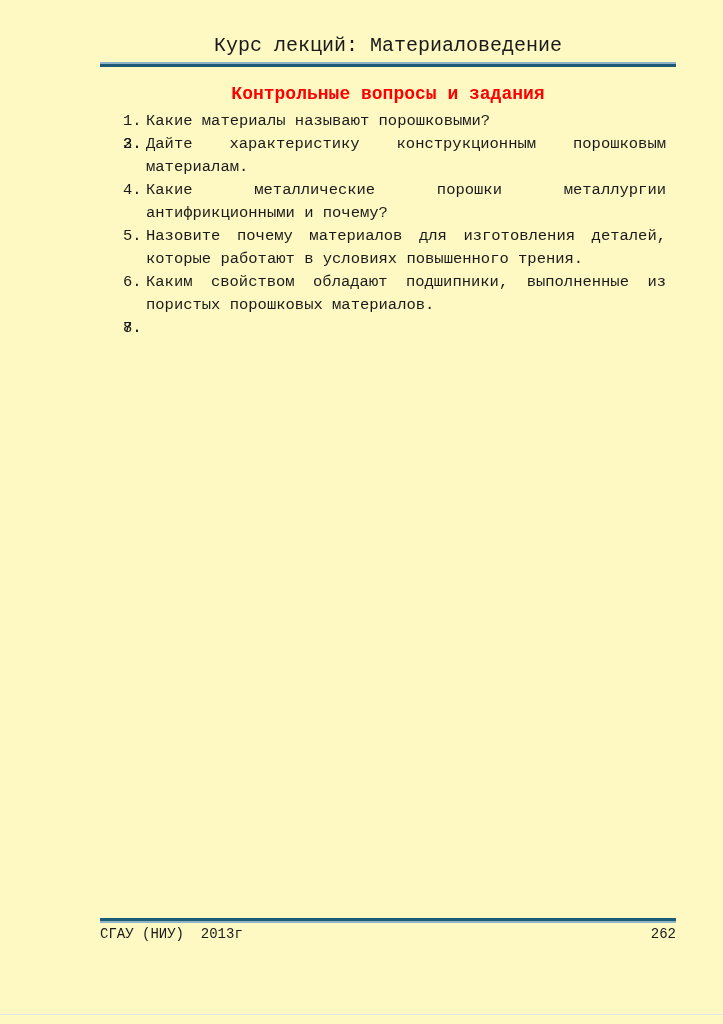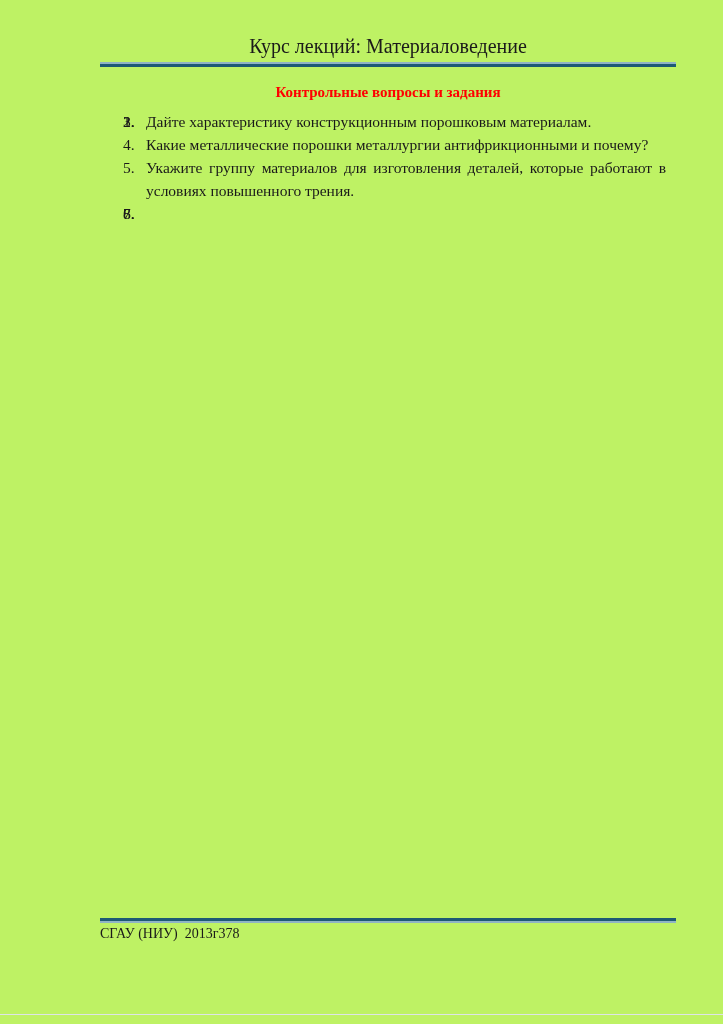--- a/index.html
+++ b/index.html
@@ -4,23 +4,23 @@
 <style>
   html, body {
     margin: 0;
     padding: 0;
     background: #ffffff;
   }
   .page {
     position: relative;
     width: 723px;
     height: 1024px;
-    background: #bef264;
+    background: #fef9c3;
     overflow: hidden;
-    font-family: Liberation Serif, serif;
+    font-family: Liberation Mono, monospace;
     color: var(--text, #1a1a1a);
   }
   
   .header-title {
     position: absolute;
     top: 34px;
     left: 100px;
     width: 576px;
     text-align: center;
     font-size: 20px;
@@ -36,21 +36,21 @@
   .rule-footer { top: 918px; }
   .rule .light { height: 2px; background: var(--rule_light, #8fb4c5); }
   .rule .dark  { height: 3px; background: var(--rule_dark, #1d5a75); }
   
   .section-heading {
     position: absolute;
     top: 84px;
     left: 100px;
     width: 576px;
     text-align: center;
-    font-size: 15px;
+    font-size: 18px;
     font-weight: bold;
     color: var(--heading_red, #ff0000);
   }
   
   .questions {
     position: absolute;
     top: 110px;
     left: 100px;
     width: 576px;
     padding-right: 10px;
@@ -69,20 +69,21 @@
     top: 0;
     text-align: left;
   }
   
   .footer-row {
     position: absolute;
     top: 925px;
     left: 100px;
     width: 576px;
     display: flex;
+    justify-content: space-between;
     font-size: 14px;
     line-height: 18px;
   }
   .footer-left { white-space: pre; }
   .footer-right { text-align: right; }
   
   .page-bottom-edge {
     position: absolute;
     left: 0;
     top: 1014px;
@@ -101,52 +102,54 @@
   <div class="rule rule-header">
     <div class="light"></div>
     <div class="dark"></div>
   </div>
 
   <div class="section-heading">Контрольные вопросы и задания</div>
 
   <div class="questions">
     <div class="question">
       <span class="q-num">1.</span>
+      <span class="q-text">Какие материалы называют порошковыми?</span>
     </div>
     <div class="question">
       <span class="q-num">2.</span>
     </div>
     <div class="question">
       <span class="q-num">3.</span>
       <span class="q-text">Дайте характеристику конструкционным порошковым материалам.</span>
     </div>
     <div class="question">
       <span class="q-num">4.</span>
       <span class="q-text">Какие металлические порошки металлургии антифрикционными и почему?</span>
     </div>
     <div class="question">
       <span class="q-num">5.</span>
-      <span class="q-text">Укажите группу материалов для изготовления деталей, которые работают в условиях повышенного трения.</span>
+      <span class="q-text">Назовите почему материалов для изготовления деталей, которые работают в условиях повышенного трения.</span>
     </div>
     <div class="question">
       <span class="q-num">6.</span>
+      <span class="q-text">Каким свойством обладают подшипники, выполненные из пористых порошковых материалов.</span>
     </div>
     <div class="question">
       <span class="q-num">7.</span>
     </div>
     <div class="question">
       <span class="q-num">8.</span>
     </div>
   </div>
 
   <div class="rule rule-footer">
     <div class="dark"></div>
     <div class="light"></div>
   </div>
 
   <div class="footer-row">
     <span class="footer-left">СГАУ (НИУ)  2013г</span>
-    <span class="footer-right">378</span>
+    <span class="footer-right">262</span>
   </div>
 
   <div class="page-bottom-edge"></div>
 
 </div>
 
 </body></html>

